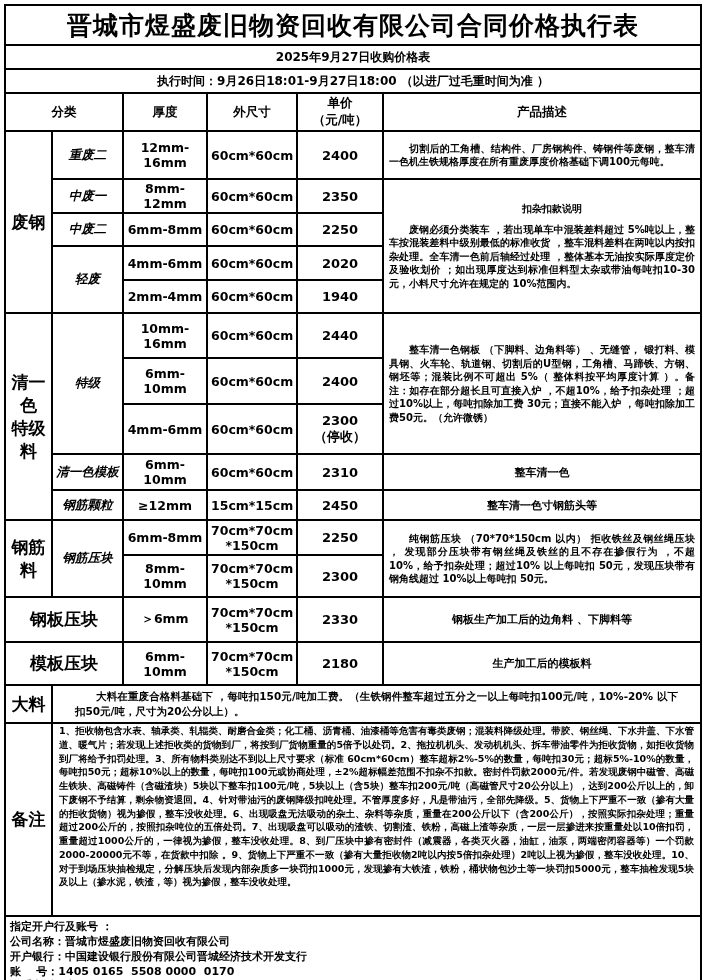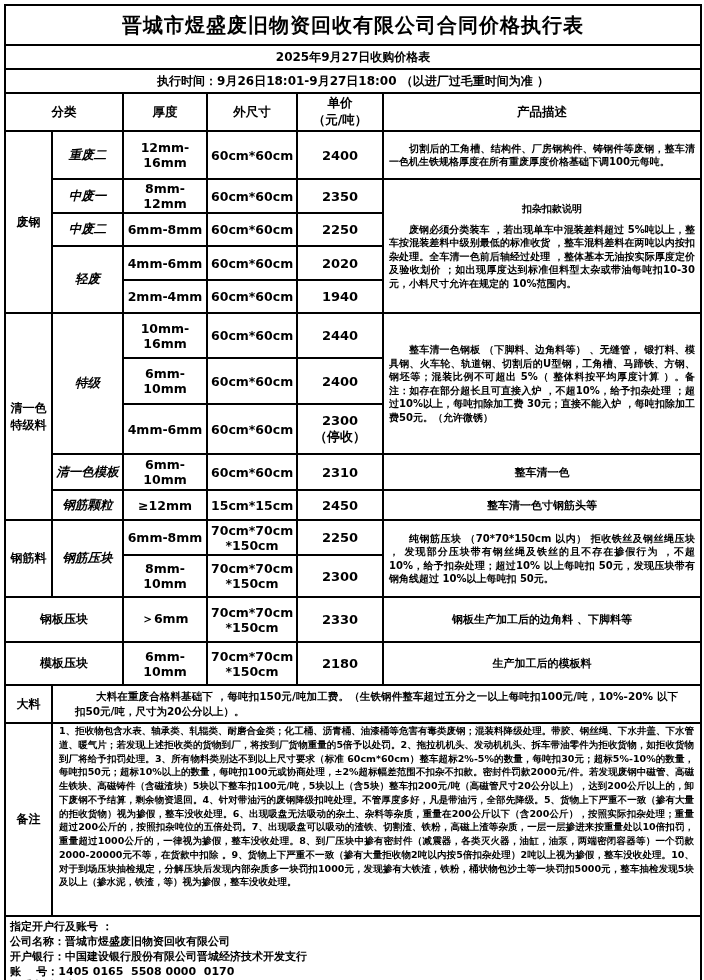--- a/index.html
+++ b/index.html
@@ -1,25 +1,25 @@
 <!DOCTYPE html>
 <html><head>
 <meta charset="utf-8">
 <style>
   html,body{margin:0;padding:0;background:#fff;}
   body{font-family:"DejaVu Sans","Liberation Sans",sans-serif;font-weight:bold;color:#000;}
   .sheet{width:704px;height:980px;box-sizing:border-box;padding:4px 4px 0 4px;}
   table{border-collapse:collapse;width:696px;table-layout:fixed;}
   td,th{border:2px solid #000;padding:1px 3px;text-align:center;vertical-align:middle;
         font-weight:bold;overflow:hidden;box-sizing:border-box;}
-  .title-cell{font-size:20px;letter-spacing:1px;}
+  .title-cell{font-size:25px;letter-spacing:1px;}
   .subtitle-cell{font-size:12px;}
   .exec-cell{font-size:12px;}
   th{font-size:12.5px;}
-  .cat{font-size:12px;white-space:pre-line;border-radius:20px;}
+  .cat{font-size:17px;white-space:pre-line;border-radius:20px;}
   .sub{font-size:12.5px;font-style:italic;}
   .val{font-size:12.5px;white-space:pre-line;margin-left:44px;}
   .price{font-size:13px;white-space:pre-line;border-radius:16px;}
   .desc{font-size:10px;text-align:justify;line-height:1.35;padding:2px 5px;}
   .desc .para{text-indent:2em;white-space:pre-line;}
   .desc-center{font-size:11px;text-align:center;}
   .ded-title{text-align:center;text-indent:0;margin-bottom:7px;}
   .large-text{font-size:10.5px;text-align:justify;line-height:1.4;padding:2px 22px;}
   .large-text .para{text-indent:2em;}
   .remarks{font-size:9.5px;text-align:justify;line-height:1.45;vertical-align:top;padding:0 6px 2px 6px;}

